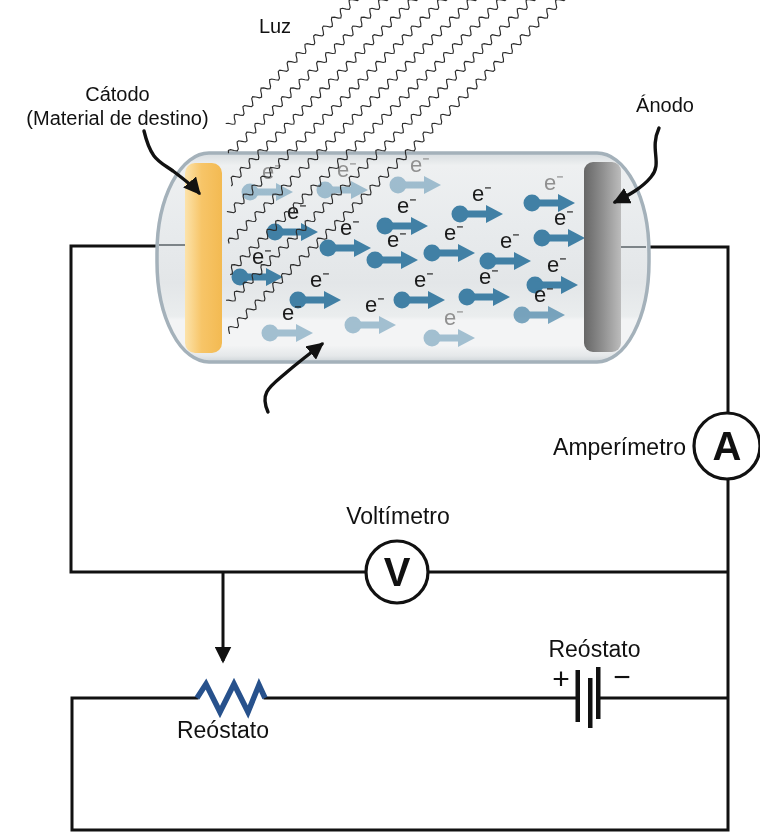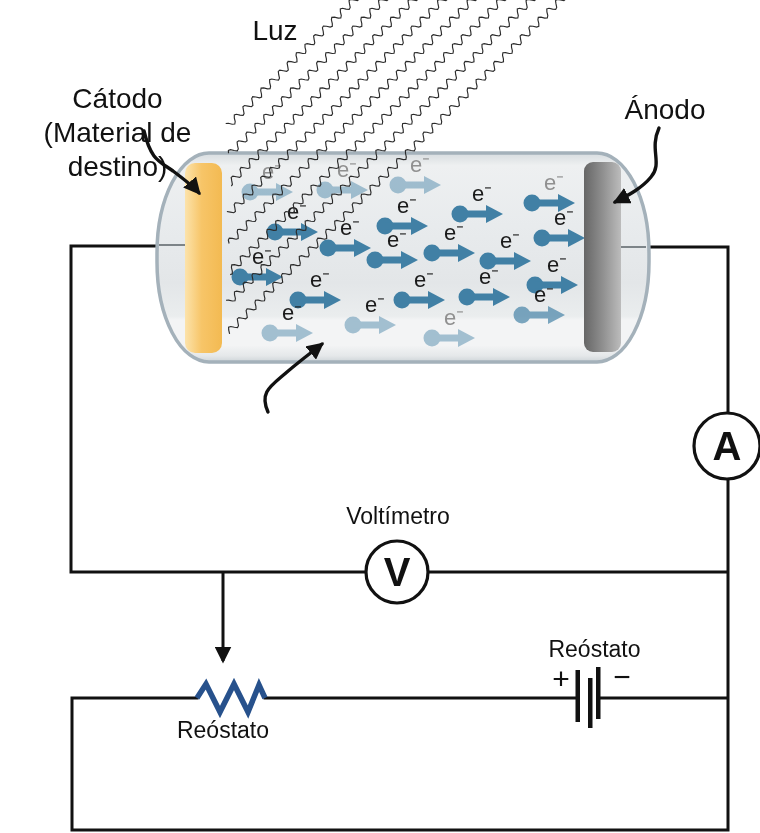--- a/index.html
+++ b/index.html
@@ -1,21 +1,21 @@
 <!DOCTYPE html>
 <html><head>
 <meta charset="utf-8">
 <style>
   html,body{margin:0;padding:0;background:#ffffff;}
   #stage{position:relative;width:760px;height:833px;background:#ffffff;overflow:hidden;
          font-family:"Liberation Sans", sans-serif;color:#111;}
   #diagram{position:absolute;left:0;top:0;}
   .lbl{position:absolute;text-align:center;line-height:1.22;color:#111;}
   .lbl.right{text-align:right;}
-  .f24{font-size:28px;}
+  .f24{font-size:20px;}
   .f23{font-size:23px;}
 </style>
 </head>
 <body>
 <div id="stage">
 
 <svg id="diagram" width="760" height="833" viewBox="0 0 760 833">
   <defs>
     <marker id="ah" viewBox="0 0 10 10" refX="8.5" refY="5" markerWidth="17" markerHeight="17" markerUnits="userSpaceOnUse" orient="auto">
       <path d="M0,0 L10,5 L0,10 z" fill="#111111"></path>
@@ -228,20 +228,21 @@
 </div>
 
 <div class="lbl f24" style="left:0px;top:82px;width:235px;">
   <div>Cátodo</div>
   <div>(Material de destino)</div>
 </div>
 
 <div class="lbl f24" style="left:605px;top:93px;width:120px;">Ánodo</div>
 
 
+<div class="lbl f23 right" style="left:515px;top:433px;width:171px;">Amperímetro</div>
 
 <div class="lbl f23" style="left:318px;top:502px;width:160px;">Voltímetro</div>
 
 <div class="lbl f23" style="left:532px;top:635px;width:125px;">Reóstato</div>
 
 <div class="lbl f23" style="left:158px;top:716px;width:130px;">Reóstato</div>
 
 </div>
 
 </body></html>

